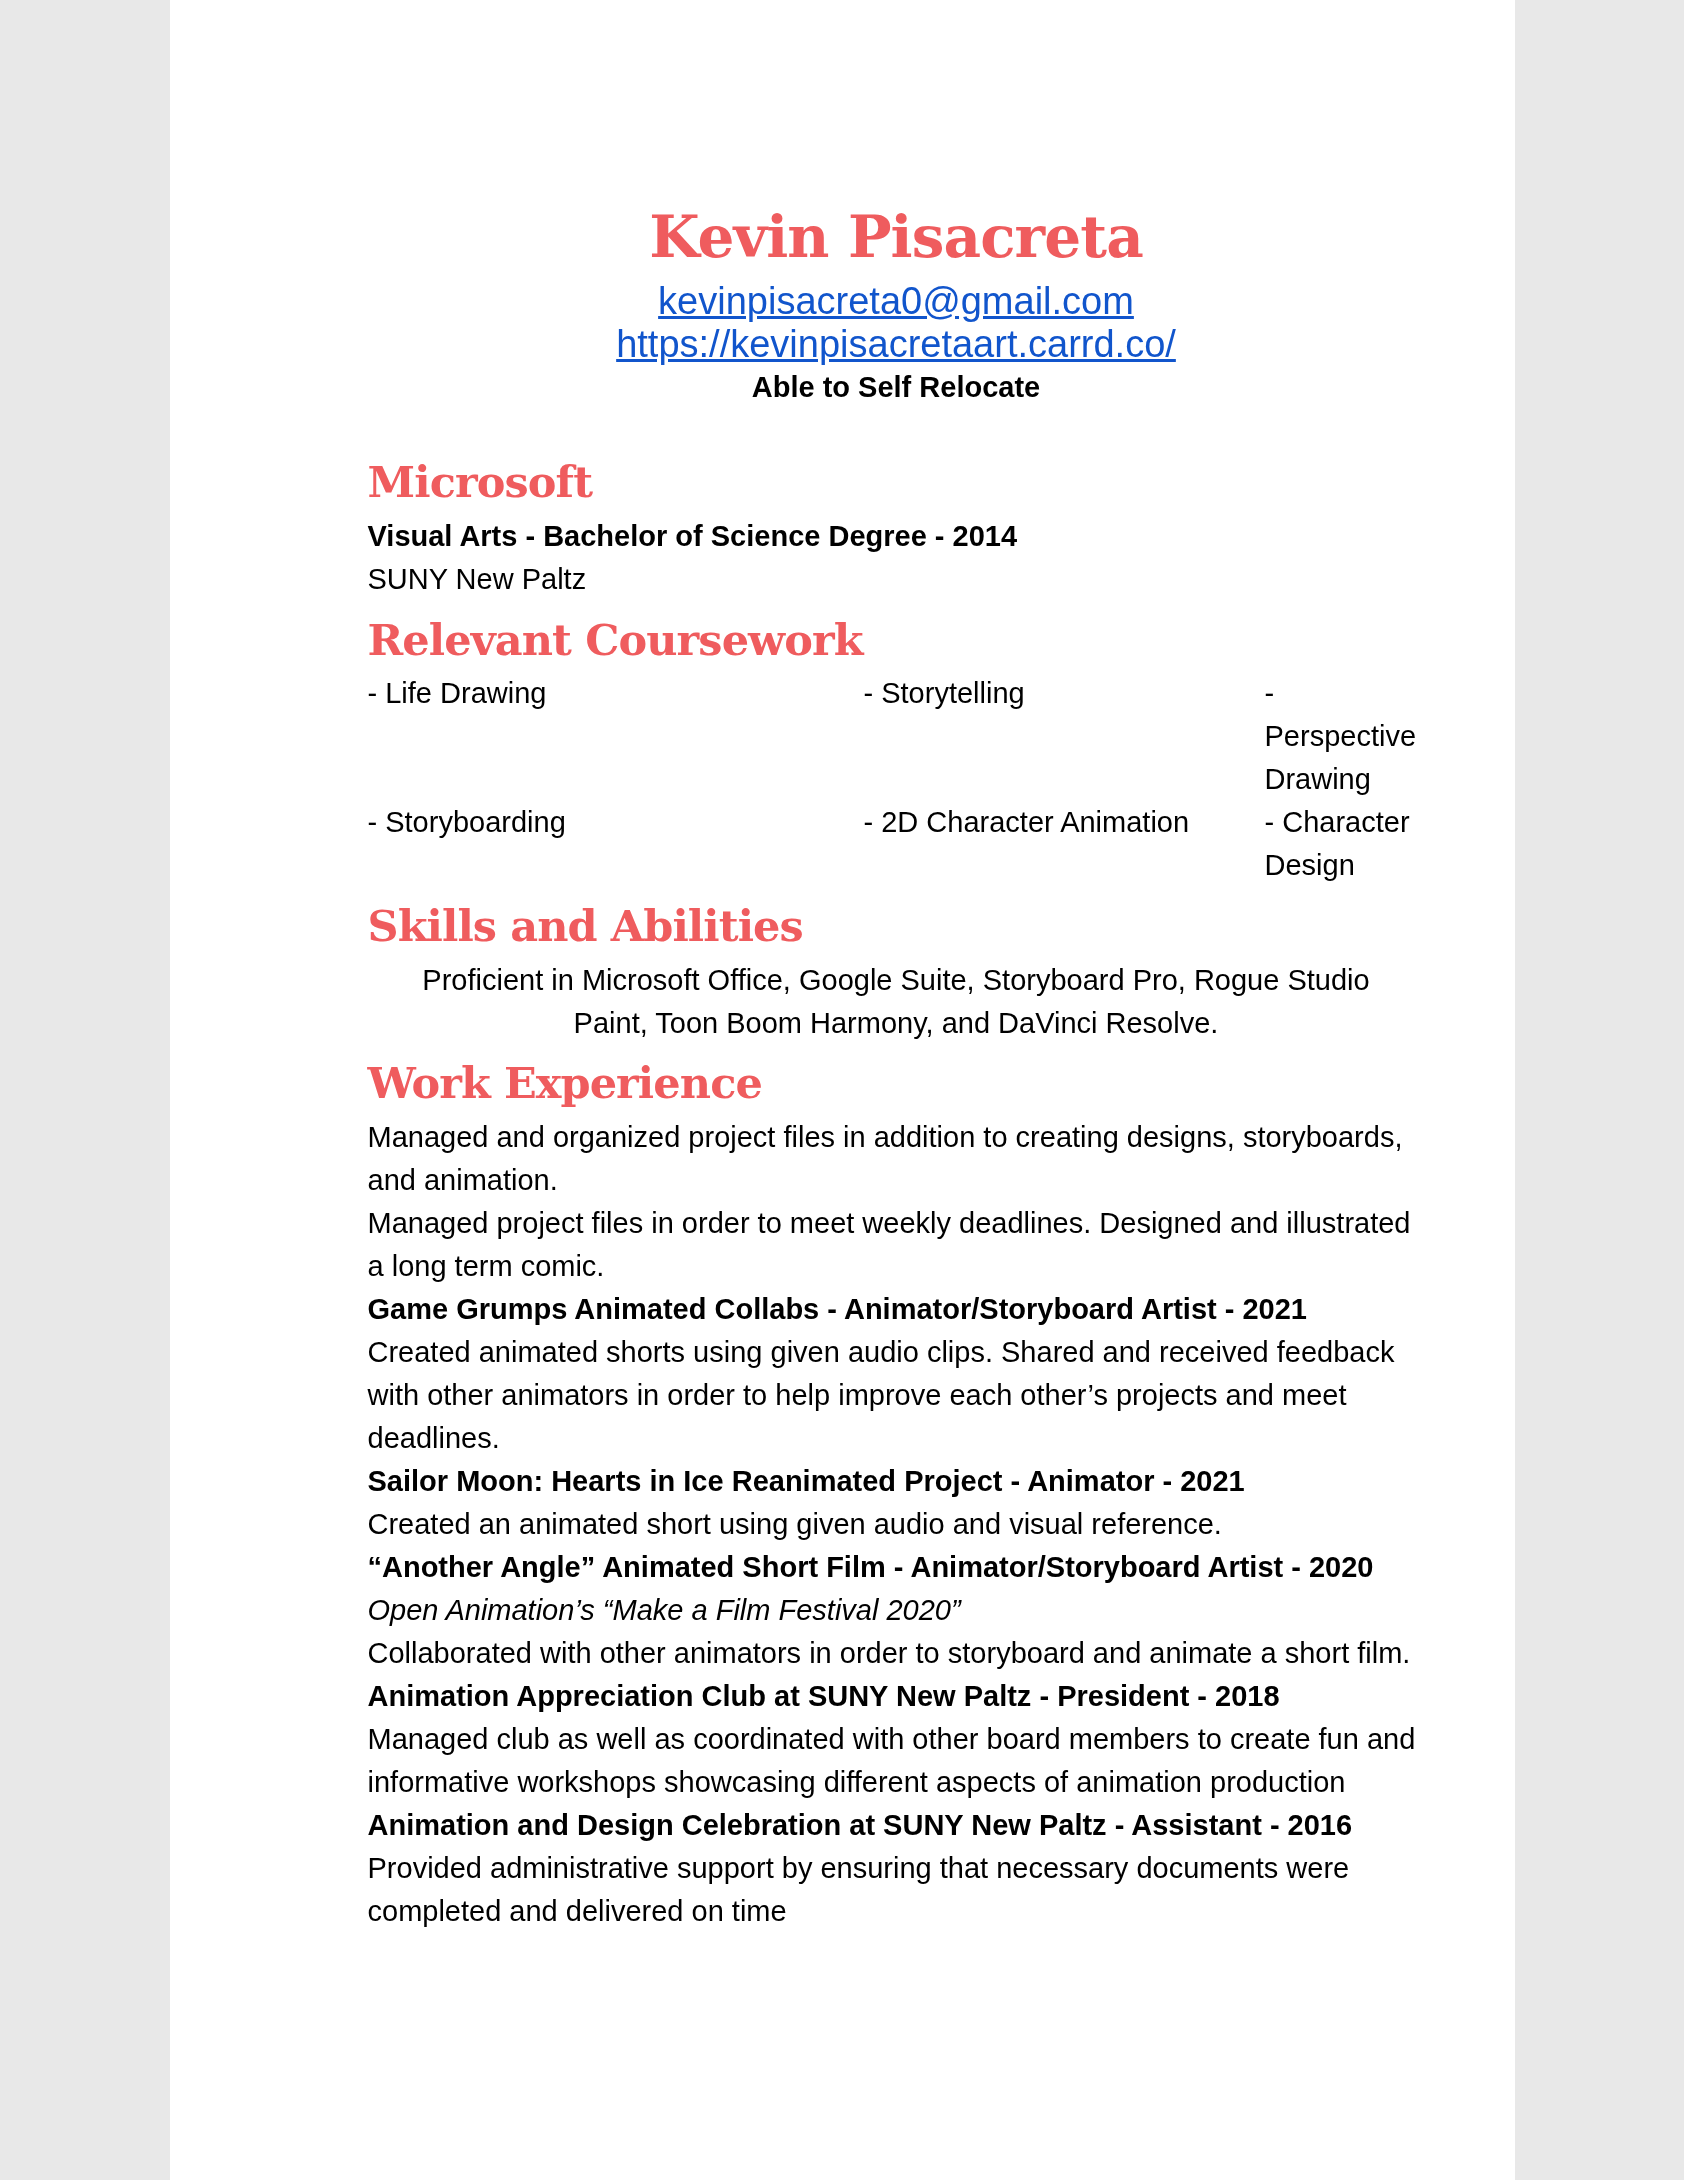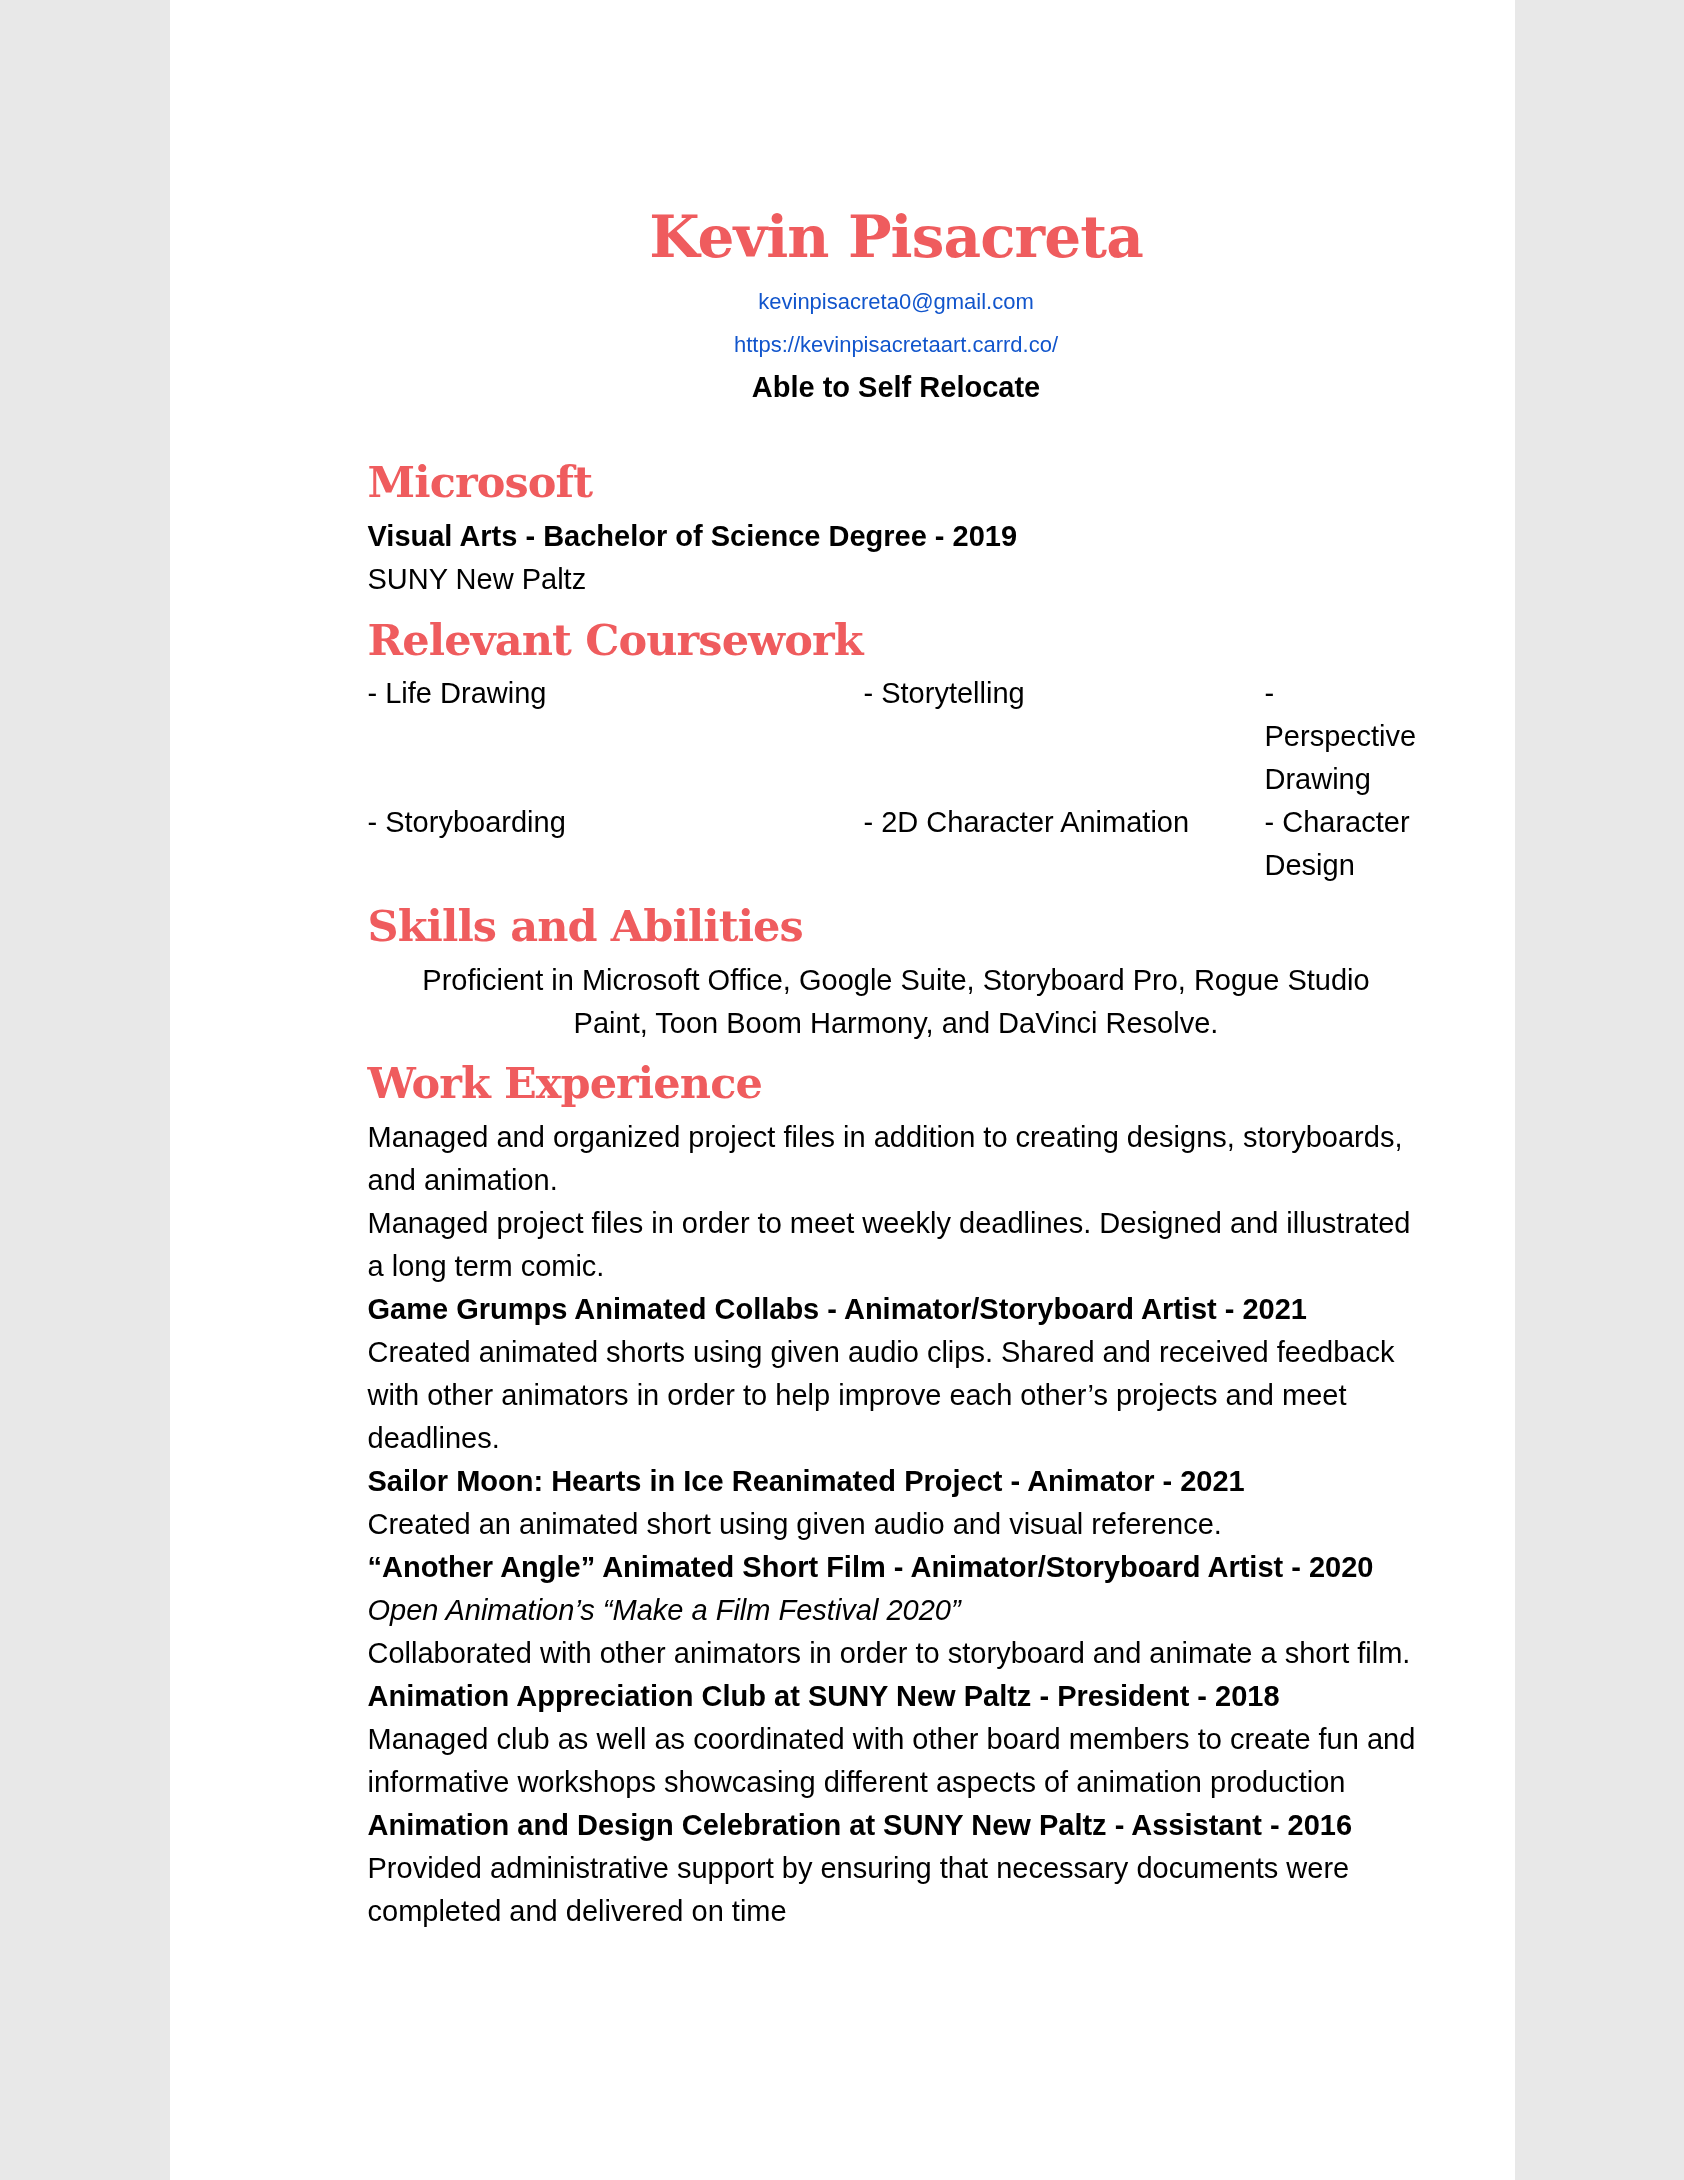--- a/index.html
+++ b/index.html
@@ -23,21 +23,22 @@
     font-weight: bold;
     font-size: 58px;
     line-height: 66px;
     letter-spacing: -0.9px;
     color: #ef5c5e;
     margin-bottom: 10.2px;
   }
   .hlink {
     display: block;
     color: #1155cc;
-    font-size: 22px;
+    text-decoration: underline;
+    font-size: 38px;
     line-height: 43px;
     cursor: pointer;
   }
   .relocate { font-weight: bold; line-height: 43px; }
   .section-heading {
     font-family: "DejaVu Serif", serif;
     font-weight: bold;
     font-size: 43px;
     line-height: 51px;
     letter-spacing: -0.9px;
@@ -61,21 +62,21 @@
 <div class="page">
 
   <div class="header">
     <div class="name">Kevin Pisacreta</div>
     <a class="hlink">kevinpisacreta0@gmail.com</a>
     <a class="hlink">https://kevinpisacretaart.carrd.co/</a>
     <div class="relocate">Able to Self Relocate</div>
   </div>
 
   <div class="section-heading">Microsoft</div>
-  <div class="bold-line">Visual Arts - Bachelor of Science Degree - 2019</div>
+  <div class="bold-line">Visual Arts - Bachelor of Science Degree - 2014</div>
   <div>SUNY New Paltz</div>
 
   <div class="section-heading">Relevant Coursework</div>
   <div class="course-grid">
     <div>- Life Drawing</div>
     <div>- Storytelling</div>
     <div>- Perspective Drawing</div>
     <div>- Storyboarding</div>
     <div>- 2D Character Animation</div>
     <div>- Character Design</div>

